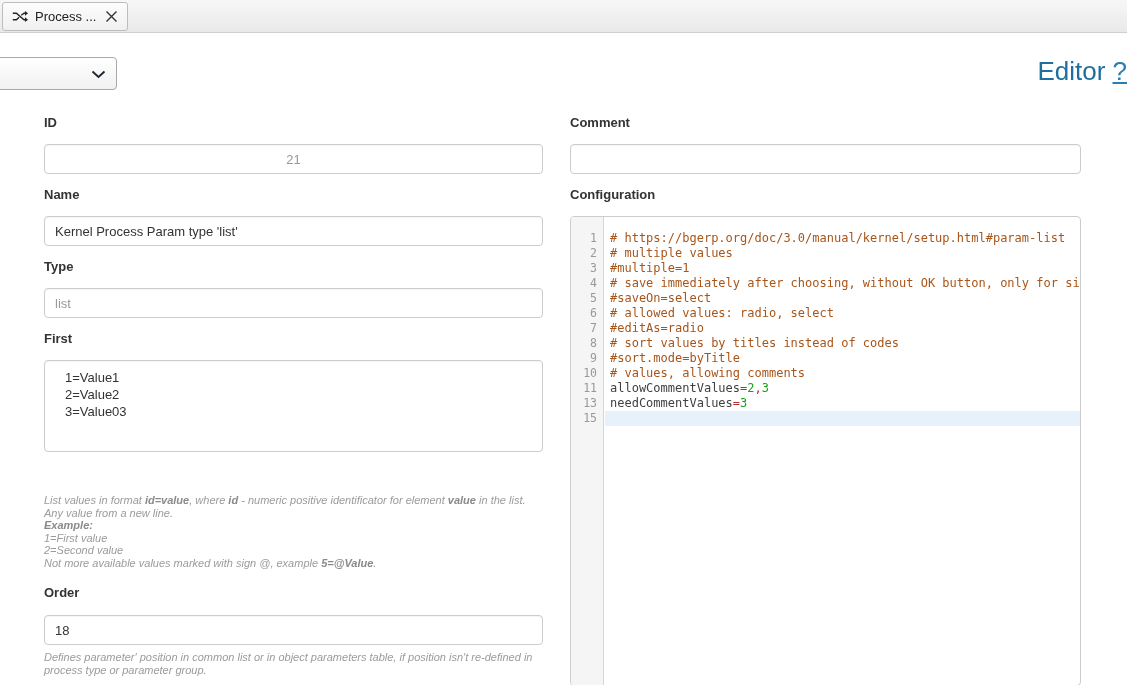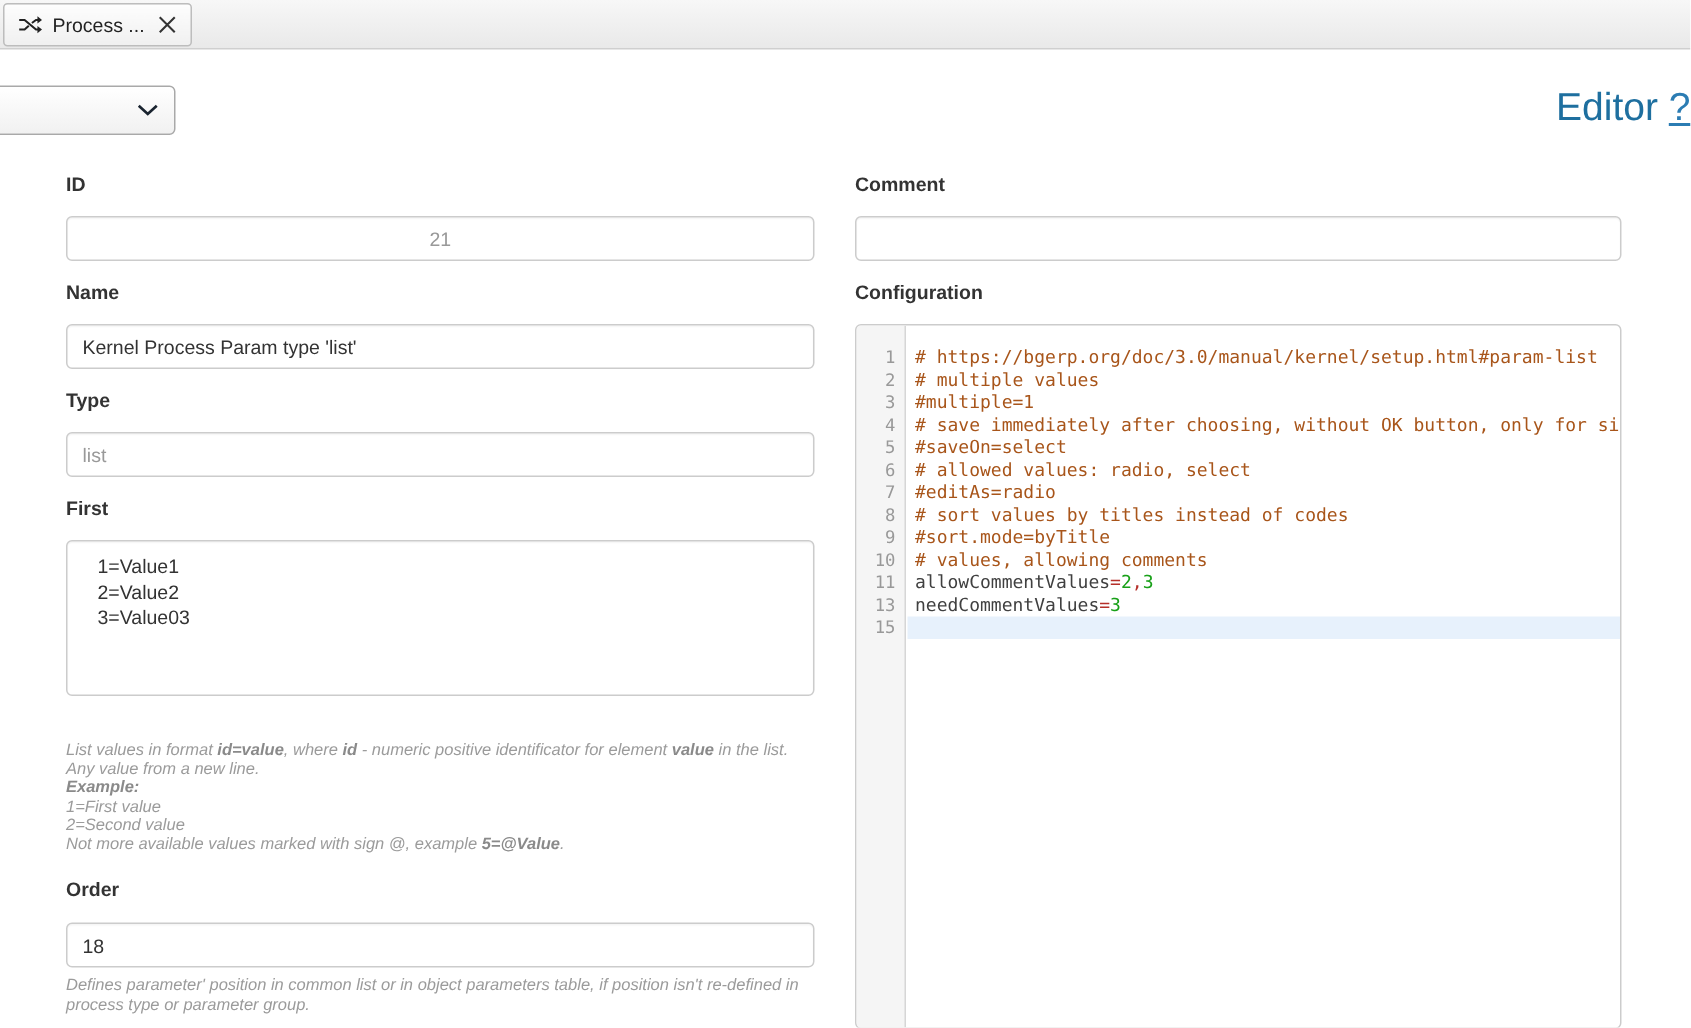--- a/index.html
+++ b/index.html
@@ -101,21 +101,21 @@
 <label class="flabel col-l" style="top:115px">ID</label>
 <input class="finput ro col-l" style="top: 144px; text-align: center;" readonly="" value="21">
 
 <label class="flabel col-l" style="top:187px">Name</label>
 <input class="finput col-l" style="top: 216px;" value="Kernel Process Param type 'list'">
 
 <label class="flabel col-l" style="top:259px">Type</label>
 <input class="finput ro col-l" style="top: 288px;" readonly="" value="list">
 
 <label class="flabel col-l" style="top:331px">First</label>
-<textarea class="fta col-l" style="top: 360px; height: 104px; padding-left: 20px;" spellcheck="false">1=Value1
+<textarea class="fta col-l" style="top: 360px; height: 92px; padding-left: 20px;" spellcheck="false">1=Value1
 2=Value2
 3=Value03</textarea>
 
 <div class="fhelp col-l" style="top:494px"><span>List values in format </span><b>id=value</b><span>, where </span><b>id</b><span> - numeric positive identificator for element </span><b>value</b><span> in the list. Any value from a new line.</span><br><b>Example:</b><br><span>1=First value</span><br><span>2=Second value</span><br><span>Not more available values marked with sign @, example </span><b>5=@Value</b><span>.</span></div>
 
 <label class="flabel col-l" style="top:585px">Order</label>
 <input class="finput col-l" style="top: 615px;" value="18">
 
 <div class="fhelp col-l" style="top:651px">Defines parameter' position in common list or in object parameters table, if position isn't re-defined in process type or parameter group.</div>
 

